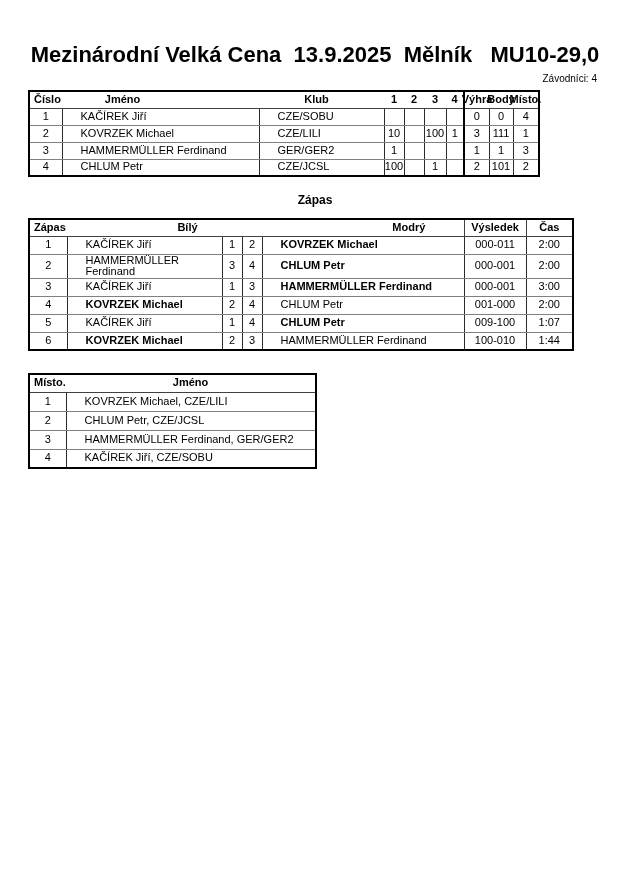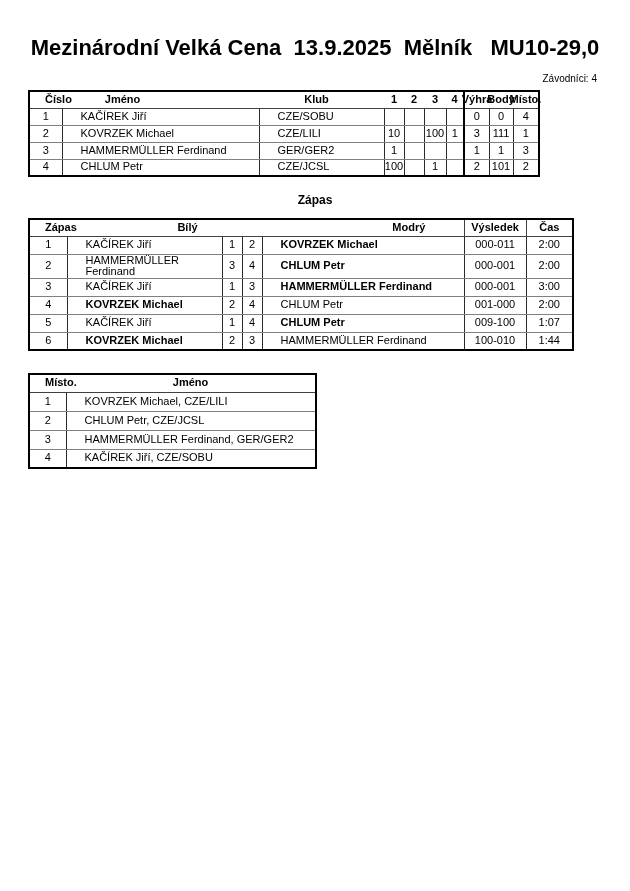--- a/index.html
+++ b/index.html
@@ -1,21 +1,21 @@
 <!DOCTYPE html>
 <html><head>
 <meta charset="utf-8">
 <style>
   * { box-sizing: border-box; }
   html, body { margin: 0; padding: 0; background: #fff; }
   body { font-family: "Liberation Sans", "DejaVu Sans", sans-serif; color: #000; }
   #page { position: relative; width: 630px; height: 891px; background: #fff; overflow: hidden; }
 
   .page-title {
-    position: absolute; top: 35px; left: 0; width: 100%;
+    position: absolute; top: 42px; left: 0; width: 100%;
     text-align: center; font-size: 22px; font-weight: bold; white-space: pre;
   }
   .section-label {
     position: absolute; top: 70px; left: 28px; width: 368px;
     text-align: center; font-size: 12px; font-weight: bold;
   }
   .competitors-count {
     position: absolute; top: 73px; right: 33px; font-size: 10px;
   }
   .sec-title { position: absolute; text-align: center; font-size: 12px; font-weight: bold; }
@@ -24,21 +24,21 @@
 
   table { position: absolute; border-collapse: collapse; table-layout: fixed; font-size: 11px; }
   .t { border: 2px solid #000; }
   th, td { padding: 0; vertical-align: middle; line-height: 1.05; overflow: visible; }
   td { border: 1px solid; border-color: #808080 #2a2a2a #808080 #2a2a2a; }
   th { border: none; border-bottom: 1px solid #404040; font-size: 11px; font-weight: bold; }
   .thickL { border-left: 2px solid #000 !important; }
   .hline  { border-left: 1px solid #404040 !important; }
 
   .l  { text-align: left; padding-left: 18px; margin-left: 12px; }
-  .l2 { text-align: left; padding-left: 15px; white-space: nowrap; }
+  .l2 { text-align: left; padding-left: 4px; white-space: nowrap; }
   .c  { text-align: center; }
   .ovc { display: flex; justify-content: center; }
   .ovc span { white-space: nowrap; }
   .shift-l38 { position: relative; left: -38px; }
   .shift-l5  { position: relative; left: -5px; }
   .shift-r23 { position: relative; left: 23px; }
   .shift-r46 { position: relative; left: 46px; }
 
   #t1 { left: 28px; top: 90px;  width: 510px; }
   #t1 thead tr { height: 17px; } #t1 tbody tr { height: 17px; }

